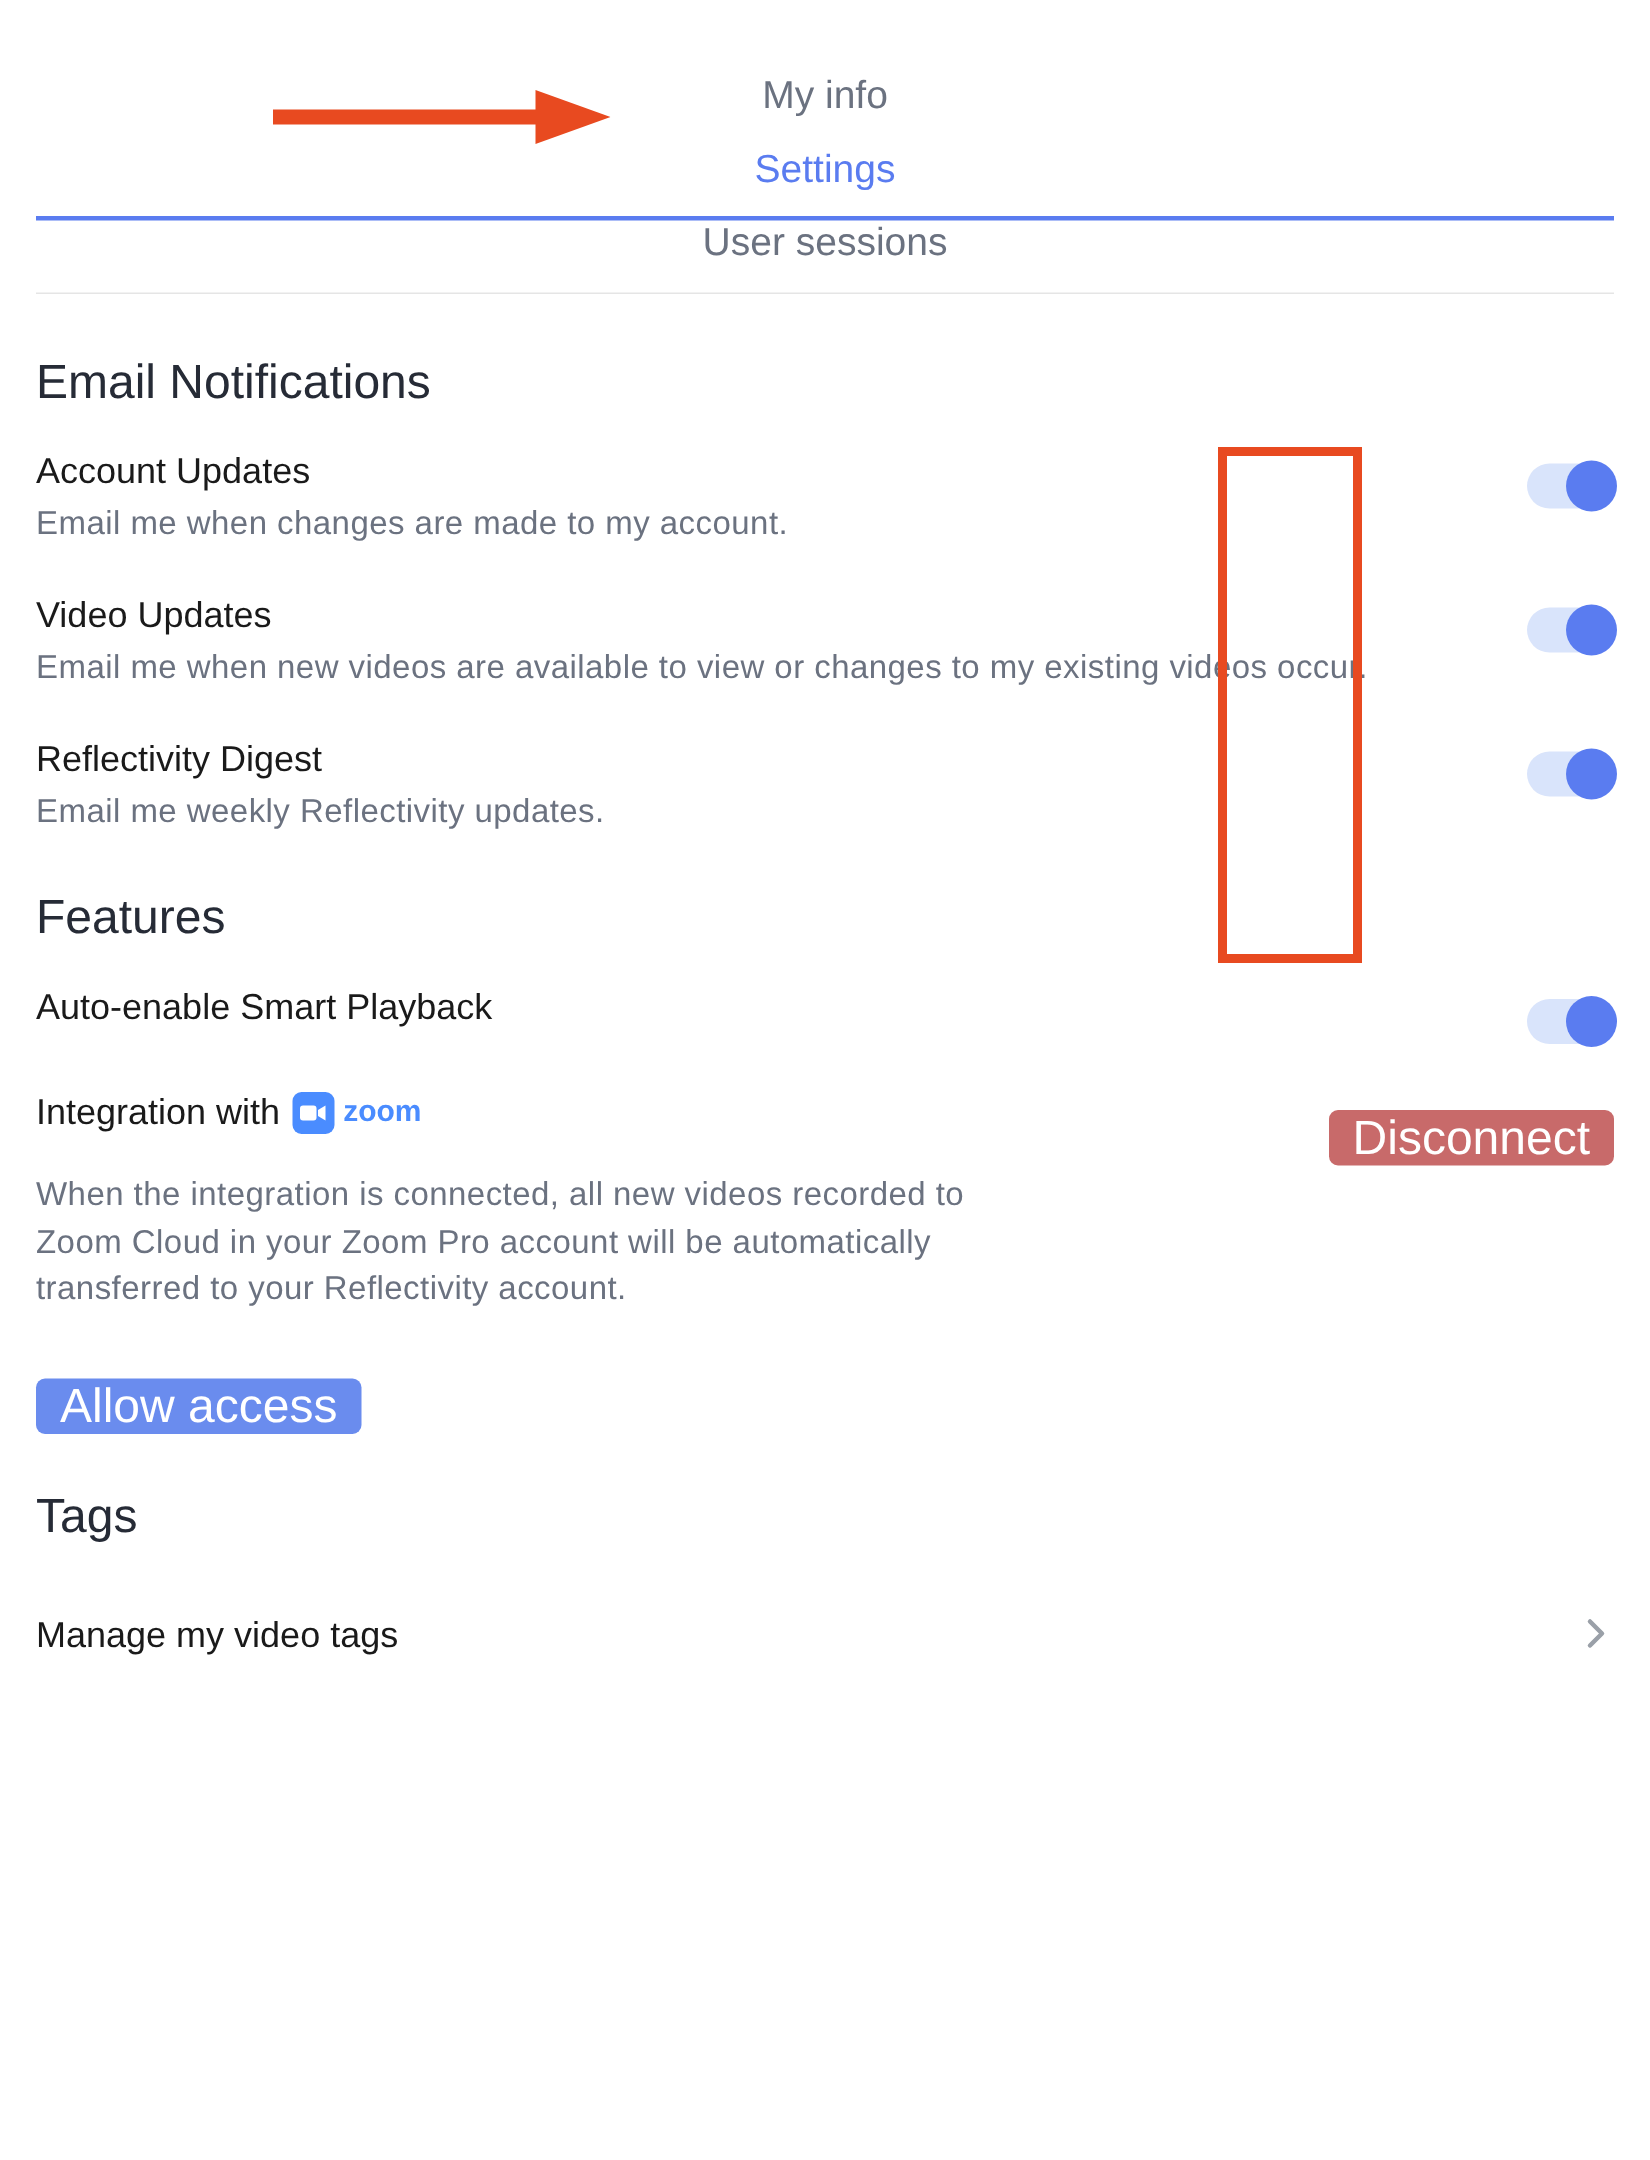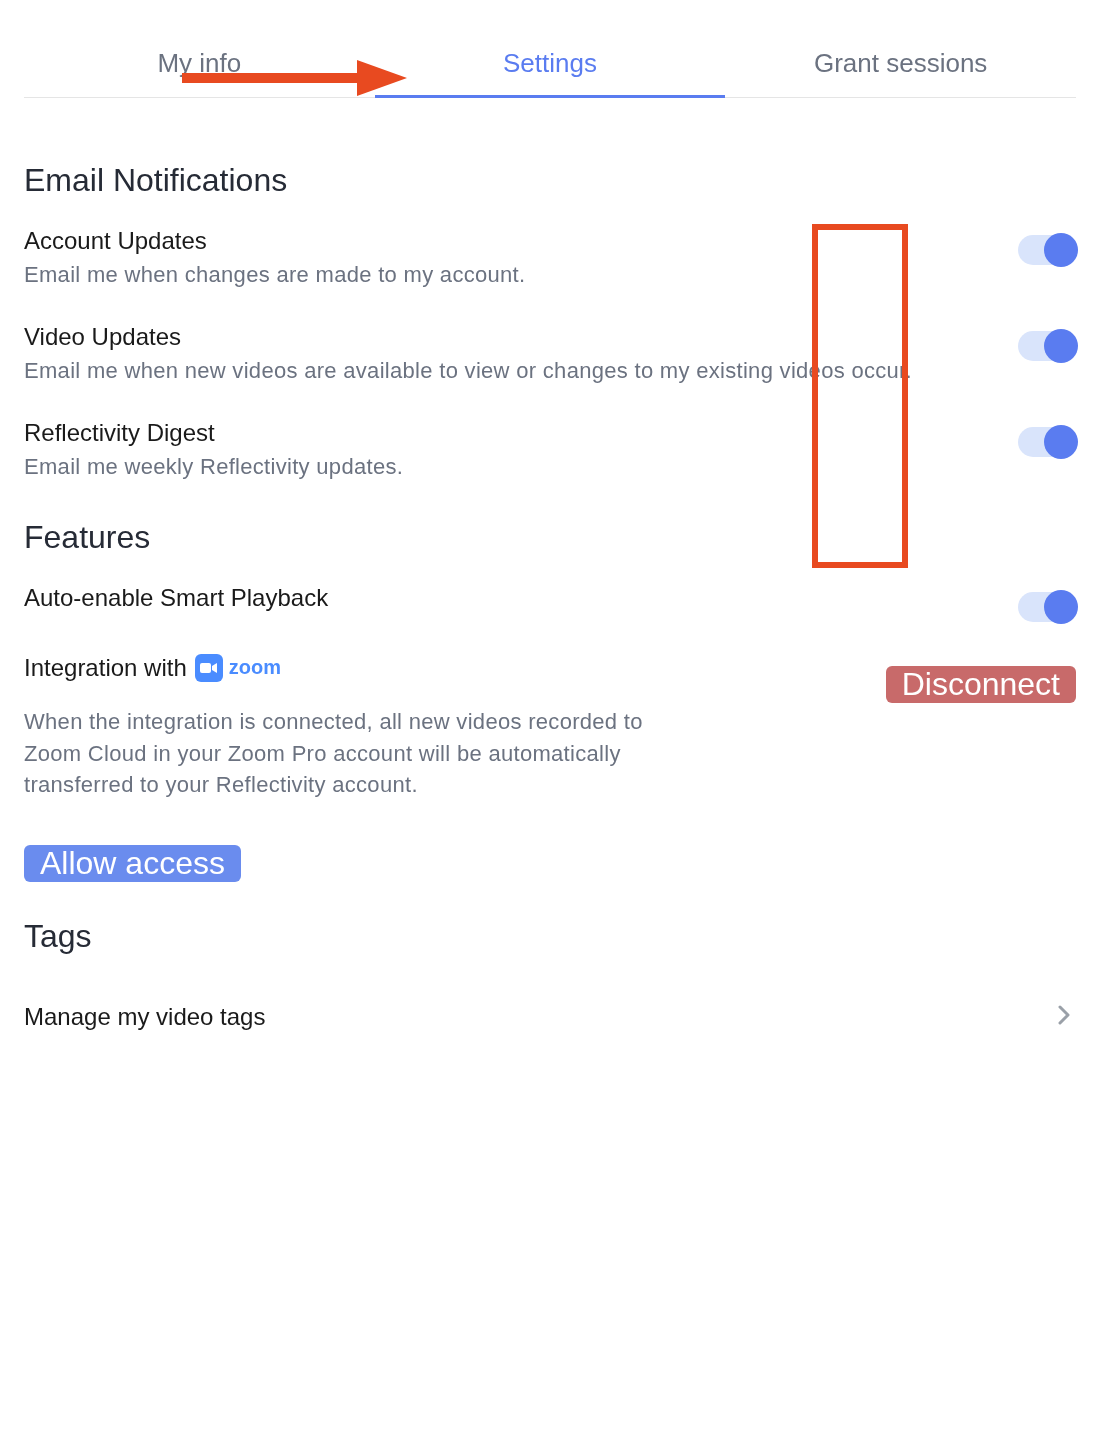--- a/index.html
+++ b/index.html
@@ -12,23 +12,24 @@
       background: #ffffff;
       width: 1100px;
       color: #1a1a1a;
     }
     .container {
       padding: 0 24px;
     }
     .tabs {
       display: flex;
       border-bottom: 1px solid #e5e5e5;
-      margin: 0 0 64px 0;
+      margin: 0 0 40px 0;
       padding: 48px 0 0 0;
       position: relative;
+      flex-direction: column;
     }
     .tab {
       flex: 1;
       text-align: center;
       padding: 0 0 18px 0;
       font-size: 26px;
       color: #6b7280;
       cursor: pointer;
       position: relative;
     }
@@ -158,21 +159,21 @@
       position: relative;
     }
   </style>
 </head>
 <body>
 
 <div class="container">
   <div class="tabs">
     <div class="tab">My info</div>
     <div class="tab active">Settings</div>
-    <div class="tab">Grant sessions</div>
+    <div class="tab">User sessions</div>
 
     <svg class="arrow-annotation" viewBox="0 0 225 40">
       <line x1="0" y1="20" x2="180" y2="20" stroke="#e84a20" stroke-width="10"></line>
       <polygon points="175,2 225,20 175,38" fill="#e84a20"></polygon>
     </svg>
   </div>
 
   <div class="notifications-wrap">
     <h2 class="section-heading">Email Notifications</h2>
 

